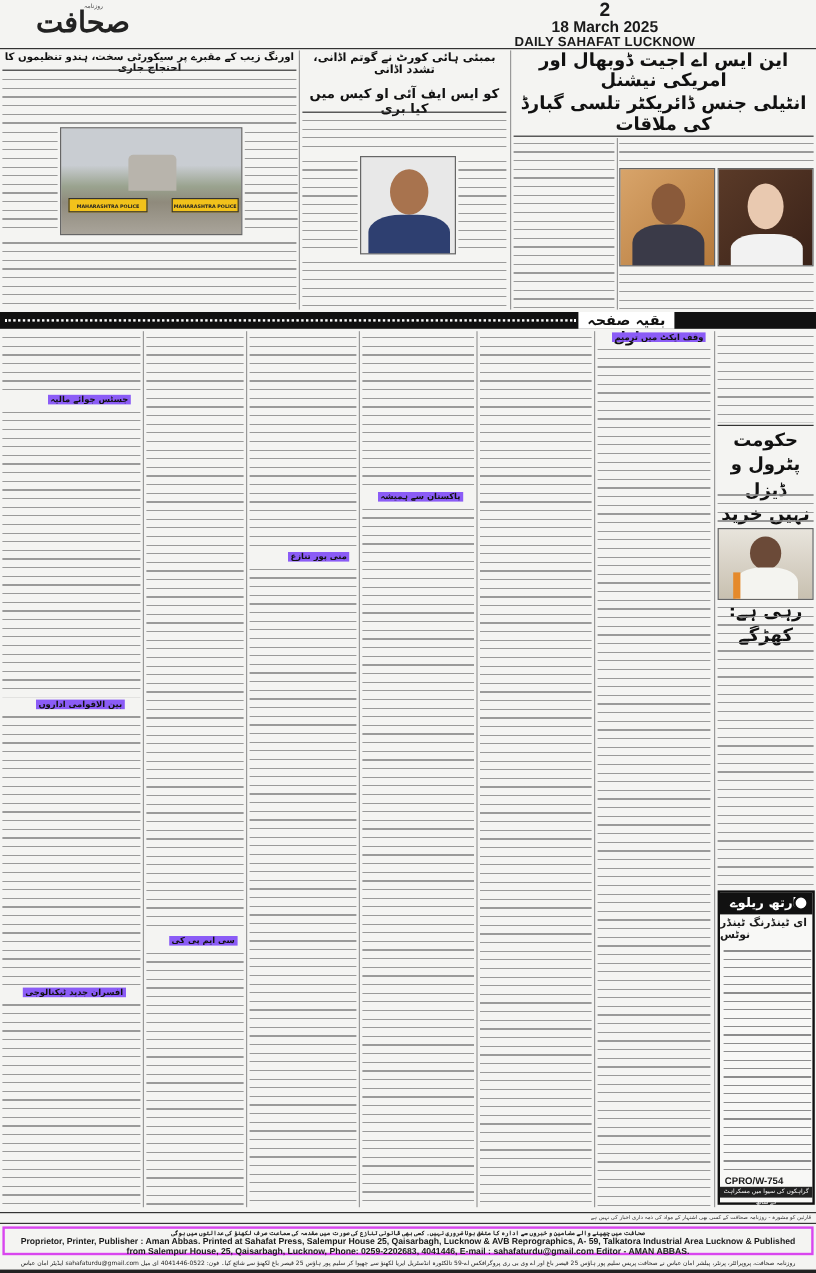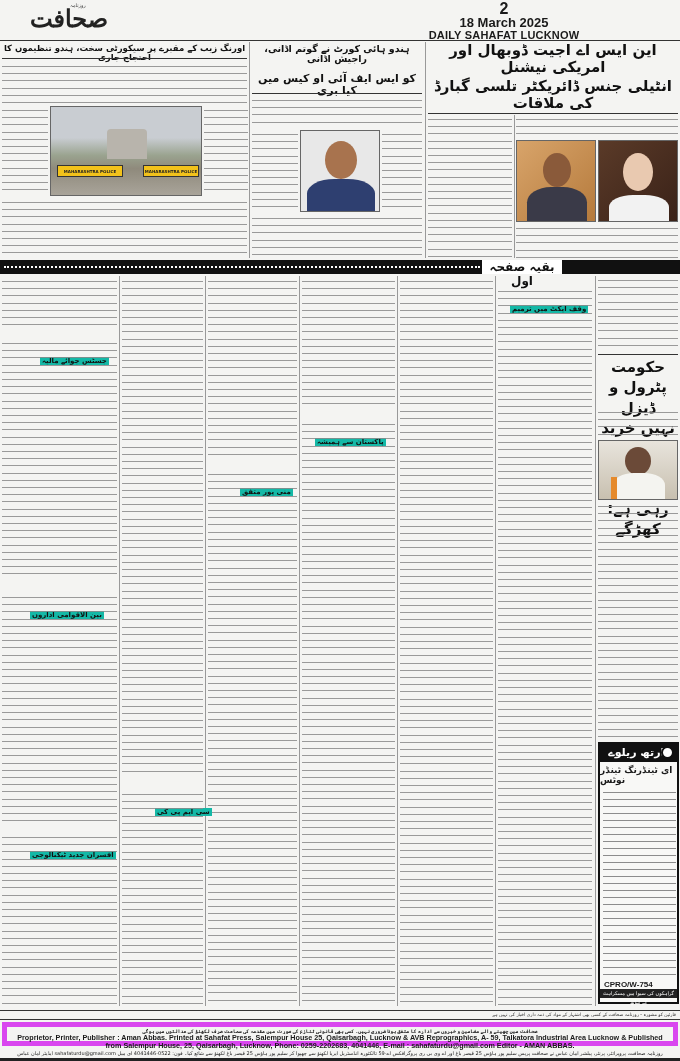--- a/index.html
+++ b/index.html
@@ -28,31 +28,31 @@
   .person-face { position: absolute; border-radius: 50%; }
   .suit { position: absolute; border-radius: 40% 40% 0 0; }
   .photo-doval { background: linear-gradient(135deg, #d8a46a, #b57a3c); }
   .photo-gabbard { background: linear-gradient(135deg, #5a3a28, #3a2218); }
   .photo-kharge { background: linear-gradient(to bottom, #e8e4dc, #c8c0b0); }
 
   .band { position: absolute; left: 0; top: 260px; width: 680px; height: 14px; background: #111; }
   .band-title { position: absolute; left: 482px; top: 260px; height: 14px; width: 80px; background: #fff; color: #111; font-weight: bold; font-size: 12px; text-align: center; line-height: 14px; direction: rtl; }
   .band-dots { position: absolute; left: 4px; top: 266px; width: 476px; border-top: 2px dotted #fff; }
 
-  .subhead { position: absolute; font-size: 7px; font-weight: bold; direction: rtl; color: #111; background: #14b8a6; padding: 0 2px; white-space: nowrap; margin-top: 28px; }
+  .subhead { position: absolute; font-size: 7px; font-weight: bold; direction: rtl; color: #111; background: #8b5cf6; padding: 0 2px; white-space: nowrap; }
 
   .box-ad { position: absolute; border: 2px solid #111; background: #f8f8f6; }
   .ad-header { background: #111; color: #fff; font-weight: bold; font-size: 11px; height: 18px; line-height: 18px; text-align: center; direction: rtl; position: relative; }
   .ad-logo { position: absolute; right: 3px; top: 2px; width: 13px; height: 13px; border-radius: 50%; background: #fff; border: 2px solid #111; }
   .ad-title { font-weight: bold; font-size: 9px; text-align: left; direction: rtl; margin: 3px 0; }
   .ad-code { font-family: "Liberation Sans", sans-serif; font-weight: bold; font-size: 8px; padding-left: 4px; }
   .ad-footer { background: #222; color: #fff; font-size: 5px; text-align: center; direction: rtl; height: 9px; line-height: 9px; }
 
   .footer-note { position: absolute; left: 0; top: 1010px; width: 680px; height: 10px; font-size: 4.5px; direction: rtl; color: #333; border-top: 1px solid #333; border-bottom: 1px solid #333; padding: 1px 4px; white-space: nowrap; overflow: hidden; }
-  .imprint { position: absolute; left: 2px; top: 1022px; width: 676px; height: 24px; border: 5px solid #d946ef; font-family: "Liberation Sans", sans-serif; font-size: 7.2px; font-weight: bold; text-align: center; line-height: 8px; padding-top: 1px; }
+  .imprint { position: absolute; left: 2px; top: 1022px; width: 676px; height: 24px; border: 2px solid #d946ef; font-family: "Liberation Sans", sans-serif; font-size: 7.2px; font-weight: bold; text-align: center; line-height: 8px; padding-top: 1px; }
   .imprint-urdu { font-size: 5px; direction: rtl; font-weight: bold; line-height: 6px; white-space: nowrap; overflow: hidden; }
   .bottom-line { position: absolute; left: 0; top: 1048px; width: 680px; height: 10px; font-size: 5px; direction: rtl; text-align: center; color: #222; white-space: nowrap; overflow: hidden; line-height: 10px; }
   .bottom-bar { position: absolute; left: 0; top: 1058px; width: 680px; height: 3px; background: #222; }
 </style>
 </head>
 <body>
 
 <div class="masthead">
   <div class="logo">صحافت</div>
   <div class="logo-sub">روزنامہ</div>
@@ -77,21 +77,21 @@
 <div class="photo photo-doval" style="left:516px; top:140px; width:80px; height:82px;">
   <div class="person-face" style="left:26px; top:12px; width:28px; height:34px; background:#8a5a3a;"></div>
   <div class="suit" style="left:10px; top:46px; width:60px; height:38px; background:#3a3a48;"></div>
 </div>
 <div class="text-block" style="left:516px; top:224px; width:162px; height:34px;"></div>
 <div class="text-block" style="left:428px; top:115px; width:84px; height:143px;"></div>
 <div class="col-sep" style="left:514px; top:115px; height:143px;"></div>
 <div class="col-sep" style="left:425px; top:42px; height:216px;"></div>
 
 <div class="headline" style="left:252px; top:44px; width:170px; font-size:9.5px;">
-  <div>ہندو ہائی کورٹ نے گوتم اڈانی، راجیش اڈانی</div>
+  <div>بمبئی ہائی کورٹ نے گوتم اڈانی، تشدد اڈانی</div>
   <div style="font-size:11px; margin-top:8px;">کو ایس ایف آئی او کیس میں کیا بری</div>
 </div>
 <div class="rule" style="top:93px; left:252px; width:170px;"></div>
 <div class="text-block" style="left:252px; top:96px; width:170px; height:32px;"></div>
 <div class="photo photo-adani" style="left:300px; top:130px; width:80px; height:82px;">
   <div class="person-face" style="left:24px; top:10px; width:32px; height:38px; background:#a8734e;"></div>
   <div class="suit" style="left:6px; top:48px; width:68px; height:36px; background:#2e3f70;"></div>
 </div>
 <div class="text-block" style="left:382px; top:130px; width:40px; height:82px;"></div>
 <div class="text-block" style="left:252px; top:130px; width:46px; height:82px;"></div>
@@ -146,35 +146,35 @@
 <div class="col-sep" style="left:495px; top:276px; height:730px;"></div>
 <div class="text-block" style="left:400px; top:277px; width:93px; height:728px;"></div>
 <div class="col-sep" style="left:397px; top:276px; height:730px;"></div>
 
 <div class="text-block" style="left:302px; top:277px; width:93px; height:132px;"></div>
 <div class="subhead" style="left:315px; top:410px;">پاکستان سے ہمیشہ</div>
 <div class="text-block" style="left:302px; top:420px; width:93px; height:585px;"></div>
 <div class="col-sep" style="left:299px; top:276px; height:730px;"></div>
 
 <div class="text-block" style="left:208px; top:277px; width:89px; height:180px;"></div>
-<div class="subhead" style="left:240px; top:460px;">منی پور متفق</div>
+<div class="subhead" style="left:240px; top:460px;">منی پور تنازع</div>
 <div class="text-block" style="left:208px; top:470px; width:89px; height:535px;"></div>
 <div class="col-sep" style="left:205px; top:276px; height:730px;"></div>
 
 <div class="text-block" style="left:122px; top:277px; width:81px; height:500px;"></div>
-<div class="subhead" style="left:155px; top:780px;">سی ایم پی کی</div>
+<div class="subhead" style="left:141px; top:780px;">سی ایم پی کی</div>
 <div class="text-block" style="left:122px; top:790px; width:81px; height:215px;"></div>
 <div class="col-sep" style="left:119px; top:276px; height:730px;"></div>
 
 <div class="text-block" style="left:2px; top:277px; width:115px; height:50px;"></div>
 <div class="subhead" style="left:40px; top:329px;">جسٹس جوائے مالیہ</div>
 <div class="text-block" style="left:2px; top:339px; width:115px; height:242px;"></div>
 <div class="subhead" style="left:30px; top:583px;">بین الاقوامی اداروں</div>
 <div class="text-block" style="left:2px; top:593px; width:115px; height:228px;"></div>
-<div class="subhead" style="left:30px; top:823px;">افسران جدید ٹیکنالوجی</div>
+<div class="subhead" style="left:19px; top:823px;">افسران جدید ٹیکنالوجی</div>
 <div class="text-block" style="left:2px; top:833px; width:115px; height:172px;"></div>
 
 <div class="footer-note">قارئین کو مشورہ - روزنامہ صحافت کے کسی بھی اشتہار کے مواد کی ذمہ داری اخبار کی نہیں ہے</div>
 <div class="imprint">
   <div class="imprint-urdu">صحافت میں چھپنے والے مضامین و خبروں سے ادارہ کا متفق ہونا ضروری نہیں۔ کسی بھی قانونی تنازع کی صورت میں مقدمہ کی سماعت صرف لکھنؤ کی عدالتوں میں ہوگی</div>
   <div>Proprietor, Printer, Publisher : Aman Abbas. Printed at Sahafat Press, Salempur House 25, Qaisarbagh, Lucknow &amp; AVB Reprographics, A- 59, Talkatora Industrial Area Lucknow &amp; Published</div>
   <div>from Salempur House, 25, Qaisarbagh, Lucknow, Phone: 0259-2202683, 4041446,  E-mail : sahafaturdu@gmail.com Editor - AMAN ABBAS.</div>
 </div>
 <div class="bottom-line">روزنامہ صحافت، پروپرائٹر، پرنٹر، پبلشر امان عباس نے صحافت پریس سلیم پور ہاؤس 25 قیصر باغ اور اے وی بی ری پروگرافکس اے-59 تالکٹورہ انڈسٹریل ایریا لکھنؤ سے چھپوا کر سلیم پور ہاؤس 25 قیصر باغ لکھنؤ سے شائع کیا۔ فون: 0522-4041446 ای میل sahafaturdu@gmail.com ایڈیٹر امان عباس</div>
 <div class="bottom-bar"></div>

